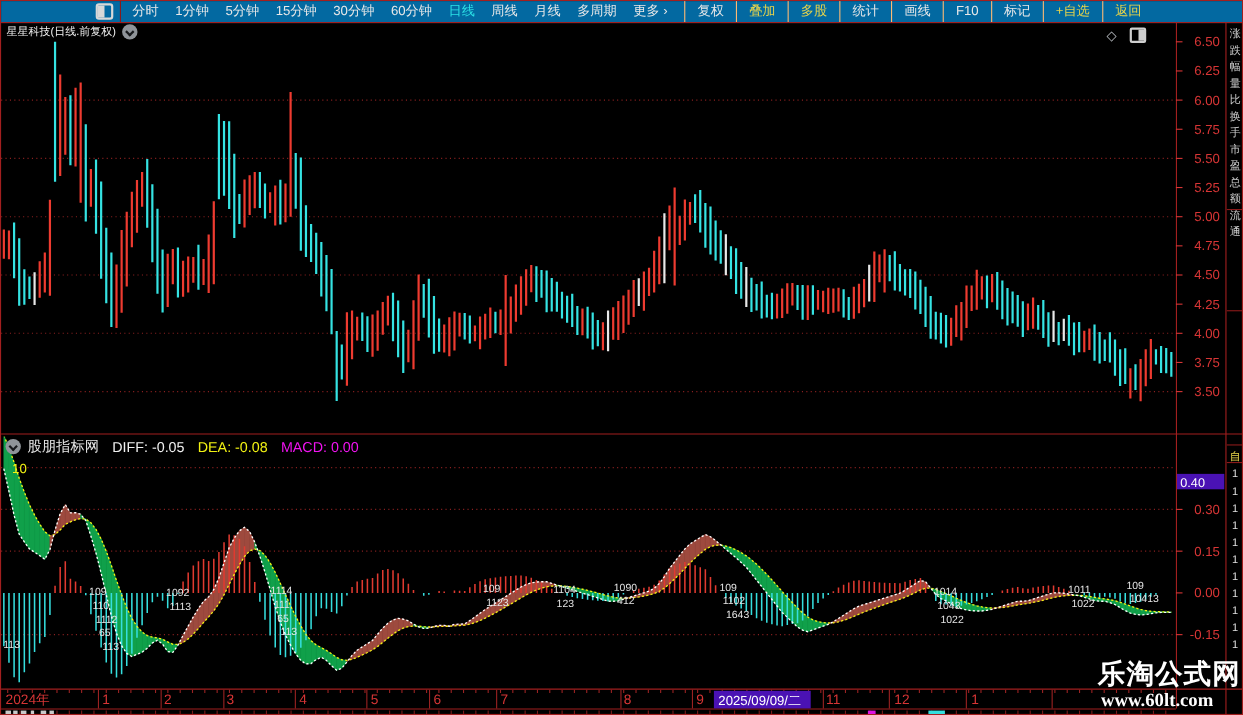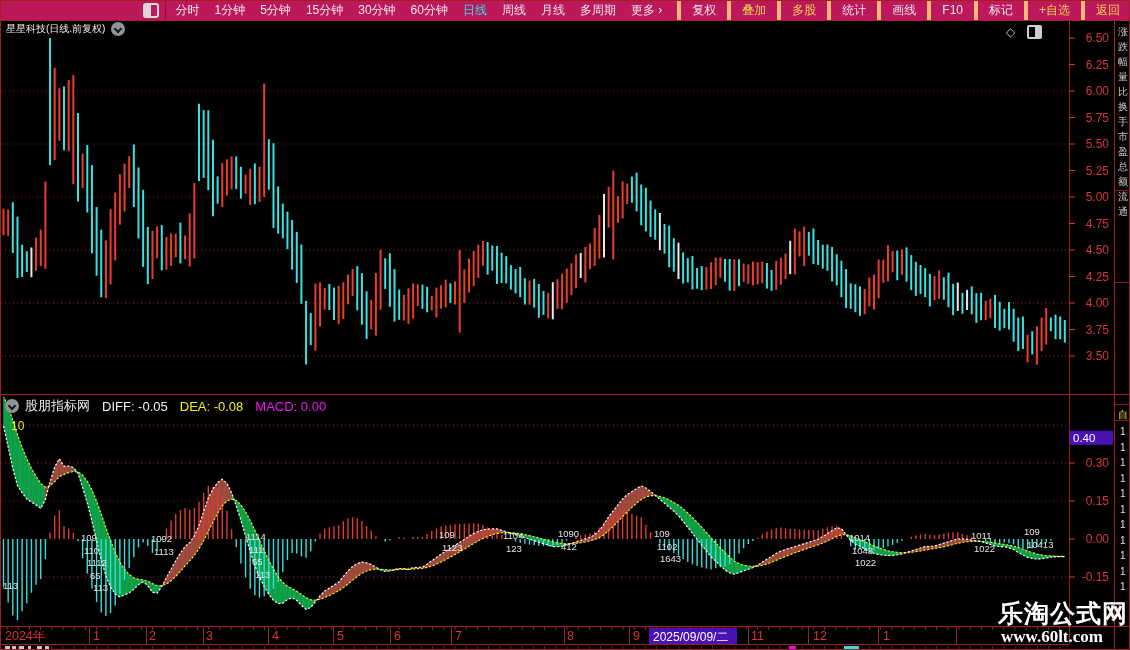--- a/index.html
+++ b/index.html
@@ -1,29 +1,29 @@
 <!DOCTYPE html>
 <html><head>
 <meta charset="utf-8">
 <style>
   html,body{margin:0;padding:0;background:#000;}
   #app{position:relative;width:1130px;height:650px;background:#000;overflow:hidden;
        font-family:"Liberation Sans",sans-serif;border:1px solid #a21f1f;box-sizing:border-box;}
   #chart-svg{position:absolute;left:0;top:0;}
   
   #topbar{position:absolute;left:0;top:0;width:1130px;height:19px;border-bottom:1px solid #a21f1f;
-          display:flex;justify-content:flex-end;align-items:center;background:#be185d;z-index:5;}
+          display:flex;justify-content:center;align-items:center;background:#0369a1;z-index:5;}
   #topbar-left{display:flex;align-items:center;height:19px;}
   #win-icon{width:12px;height:11px;border:2px solid #d8d8d8;border-radius:3px;margin:0 6px 0 4px;position:relative;}
   #win-icon::after{content:"";position:absolute;left:0;top:0;width:50%;height:100%;background:#d8d8d8;}
   #topbar-left .grp{display:flex;align-items:center;border-left:1px solid #8a1a1a;padding-left:10px;height:19px;}
   .tb-item{color:#e8e8e8;font-size:12px;margin-right:15px;white-space:nowrap;cursor:default;}
   .tb-item.active{color:#2ae0e6;}
   #topbar-right{display:flex;align-items:center;height:19px;}
-  .tbr-item{color:#e8e8e8;font-size:12px;padding:0 11px;border-left:4px solid #fdba74;height:19px;
+  .tbr-item{color:#e8e8e8;font-size:12px;padding:0 11px;border-left:1px solid #fdba74;height:19px;
             line-height:19px;white-space:nowrap;cursor:default;}
   .tbr-item.accent{color:#e8d44a;}
   
   #title-row{position:absolute;left:5px;top:21px;display:flex;align-items:center;z-index:5;}
   #page-title{color:#f0f0f0;font-size:10px;}
   .chev-circle{width:14px;height:14px;border-radius:50%;background:#8f9499;margin-left:6px;position:relative;}
   .chev-circle::after{content:"";position:absolute;left:4px;top:4px;width:4px;height:4px;
       border-right:2px solid #17191c;border-bottom:2px solid #17191c;transform:rotate(45deg);}
   #title-icons{position:absolute;left:1005px;top:24px;display:flex;align-items:center;gap:12px;z-index:5;}
   #diamond-icon{color:#b9bdc2;font-size:12px;}

